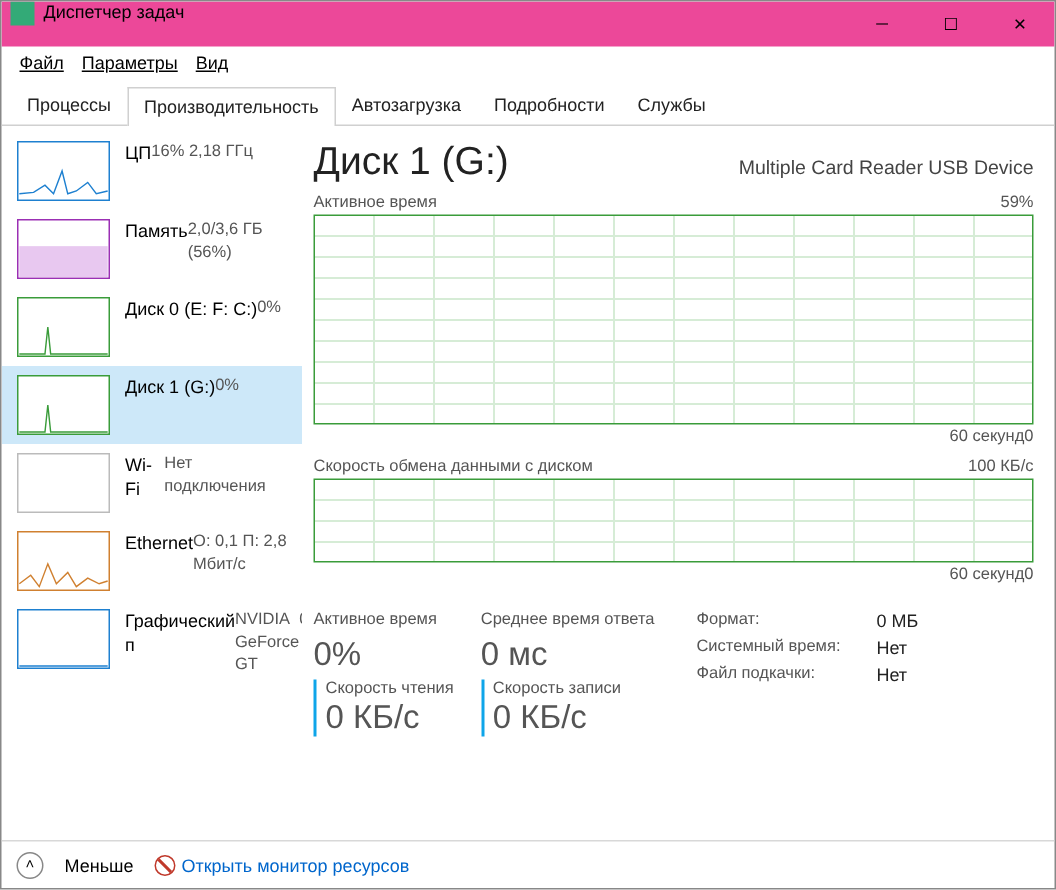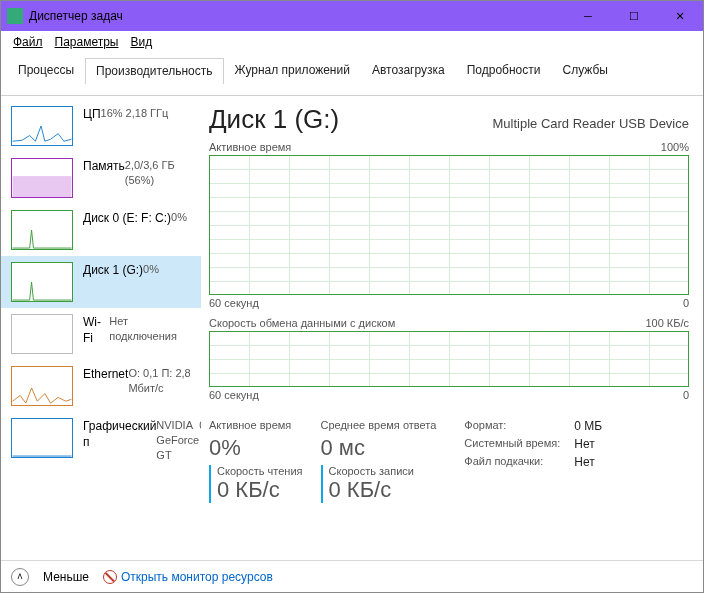--- a/index.html
+++ b/index.html
@@ -1,24 +1,24 @@
 <!DOCTYPE html>
 <html><head>
 <meta charset="utf-8">
 <style>
 *{box-sizing:border-box;margin:0;padding:0;font-family:"Segoe UI",Tahoma,sans-serif}
 body{background:#fff;width:704px;height:593px;overflow:hidden;border:1px solid #888;display:flex;flex-direction:column}
-.titlebar{background:#8b5cf6;height:30px;display:flex;align-items:center;padding:0 0 0 6px;color:#000;font-size:12px}
+.titlebar{background:#ec4899;height:30px;display:flex;align-items:flex-start;padding:0 0 0 6px;color:#000;font-size:12px}
 .titlebar .icon{width:16px;height:16px;margin-right:6px;background:#3a7;display:inline-block}
 .titlebar .spacer{flex:1}
 .titlebar .winbtn{width:46px;height:30px;display:flex;align-items:center;justify-content:center;font-size:11px;color:#000}
 .menubar{height:22px;display:flex;align-items:center;padding:0 6px;font-size:12px}
 .menubar .menuitem{padding:2px 6px;text-decoration:underline;text-decoration-color:transparent}
 .menubar .menuitem span.ul{text-decoration:underline}
-.tabs{display:flex;border-bottom:1px solid #d0d0d0;padding:4px 6px 12px 6px;font-size:12px}
+.tabs{display:flex;border-bottom:1px solid #d0d0d0;padding:4px 6px 0 6px;font-size:12px}
 .tabs .tab{padding:5px 10px 6px;border:1px solid transparent;border-bottom:none;cursor:default;color:#222}
 .tabs .tab.active{border-color:#d0d0d0;background:#fff;position:relative;top:1px}
 .content{flex:1;display:flex;overflow:hidden}
 .sidebar{width:200px;overflow-y:auto;padding:4px 0}
 .side-item{display:flex;align-items:flex-start;padding:6px 8px 6px 10px;cursor:default}
 .side-item.selected{background:#cde8f9}
 .side-item .thumb{width:62px;height:40px;border:1px solid #888;margin-right:10px;background:#fff;position:relative;overflow:hidden;flex-shrink:0}
 .side-item .thumb.cpu{border-color:#1e80d0}
 .side-item .thumb.mem{border-color:#9b2fb4}
 .side-item .thumb.disk{border-color:#3a9c3a}
@@ -29,26 +29,26 @@
 .side-item .labels .title{color:#000}
 .side-item .labels .sub{color:#555;font-size:11px}
 .main{flex:1;padding:8px 14px 0 8px;overflow:hidden;display:flex;flex-direction:column}
 .main .header{display:flex;align-items:baseline;justify-content:space-between;margin-bottom:6px}
 .main .header h1{font-weight:400;font-size:26px;color:#222}
 .main .header .dev{font-size:13px;color:#444}
 .chart-block{margin-bottom:8px}
 .chart-top{display:flex;justify-content:space-between;font-size:11px;color:#555;margin-bottom:2px}
 .chart{border:1px solid #3a9c3a;height:140px;background:repeating-linear-gradient(to right,transparent 0,transparent 39px,#d6ecd6 39px,#d6ecd6 40px),repeating-linear-gradient(to bottom,transparent 0,transparent 13px,#d6ecd6 13px,#d6ecd6 14px)}
 .chart.small{height:56px}
-.chart-bot{display:flex;justify-content:space-between;font-size:11px;color:#555;margin-top:2px}
+.chart-bot{display:flex;justify-content:flex-end;font-size:11px;color:#555;margin-top:2px}
 .stats{display:flex;gap:18px;margin-top:4px;font-size:12px}
 .stats .col{display:flex;flex-direction:column;gap:4px}
 .stats .lbl{color:#555;font-size:11px}
 .stats .big{font-size:22px;color:#555}
-.stats .bar .row{display:flex;}
+.stats .bar .row{display:flex;gap:10px}
 .stats .bar .v{color:#222}
 .stats .sep{border-left:2px solid #0ea5e9;padding-left:6px}
 .content-wrap{display:flex;gap:24px;margin-top:6px}
 .statusbar{height:32px;border-top:1px solid #d8d8d8;display:flex;align-items:center;padding:0 10px;font-size:12px;gap:14px}
 .statusbar .chev{width:18px;height:18px;border:1px solid #888;border-radius:50%;display:flex;align-items:center;justify-content:center;font-size:10px}
 .statusbar .link{color:#0066cc;display:flex;gap:4px}
 .statusbar .no-icon{width:14px;height:14px;border:1.5px solid #c0392b;border-radius:50%;position:relative}
 .statusbar .no-icon::after{content:"";position:absolute;width:100%;height:1.5px;background:#c0392b;top:50%;left:0;transform:translateY(-50%) rotate(45deg)}
 svg.spark{position:absolute;bottom:0;left:0;width:100%;height:100%}
 </style>
@@ -66,21 +66,20 @@
 
 <div class="menubar">
   <div class="menuitem"><span class="ul">Файл</span></div>
   <div class="menuitem"><span class="ul">Параметры</span></div>
   <div class="menuitem"><span class="ul">Вид</span></div>
 </div>
 
 <div class="tabs">
   <div class="tab">Процессы</div>
   <div class="tab active">Производительность</div>
-  <div class="tab">Журнал приложений</div>
   <div class="tab">Автозагрузка</div>
   <div class="tab">Подробности</div>
   <div class="tab">Службы</div>
 </div>
 
 <div class="content">
   <div class="sidebar" id="sidebar">
       <div class="side-item">
         <div class="thumb cpu">
           <svg class="spark" viewBox="0 0 62 40">
@@ -161,21 +160,21 @@
 
   <div class="main">
     <div class="header">
       <h1>Диск 1 (G:)</h1>
       <div class="dev">Multiple Card  Reader USB Device</div>
     </div>
 
     <div class="chart-block">
       <div class="chart-top">
         <span>Активное время</span>
-        <span>100%</span>
+        <span>59%</span>
       </div>
       <div class="chart"></div>
       <div class="chart-bot">
         <span>60 секунд</span>
         <span>0</span>
       </div>
     </div>
 
     <div class="chart-block">
       <div class="chart-top">

